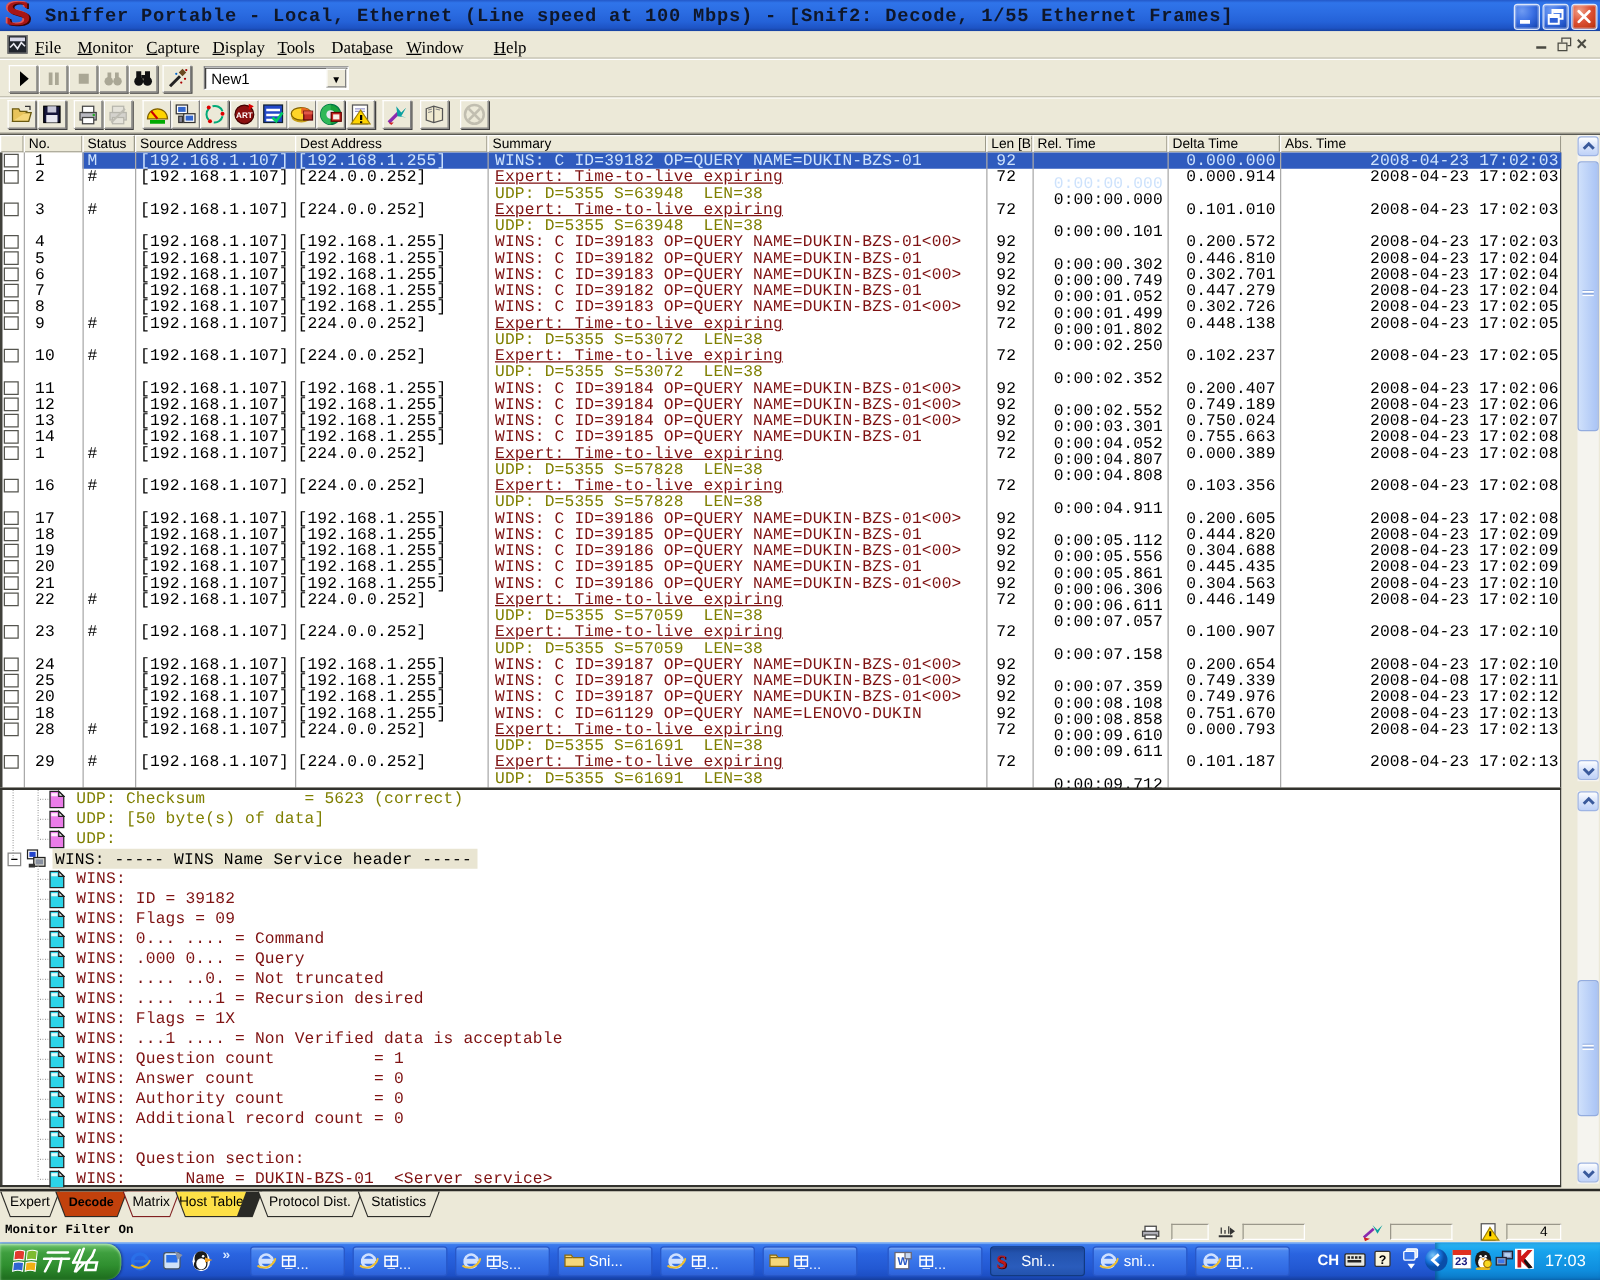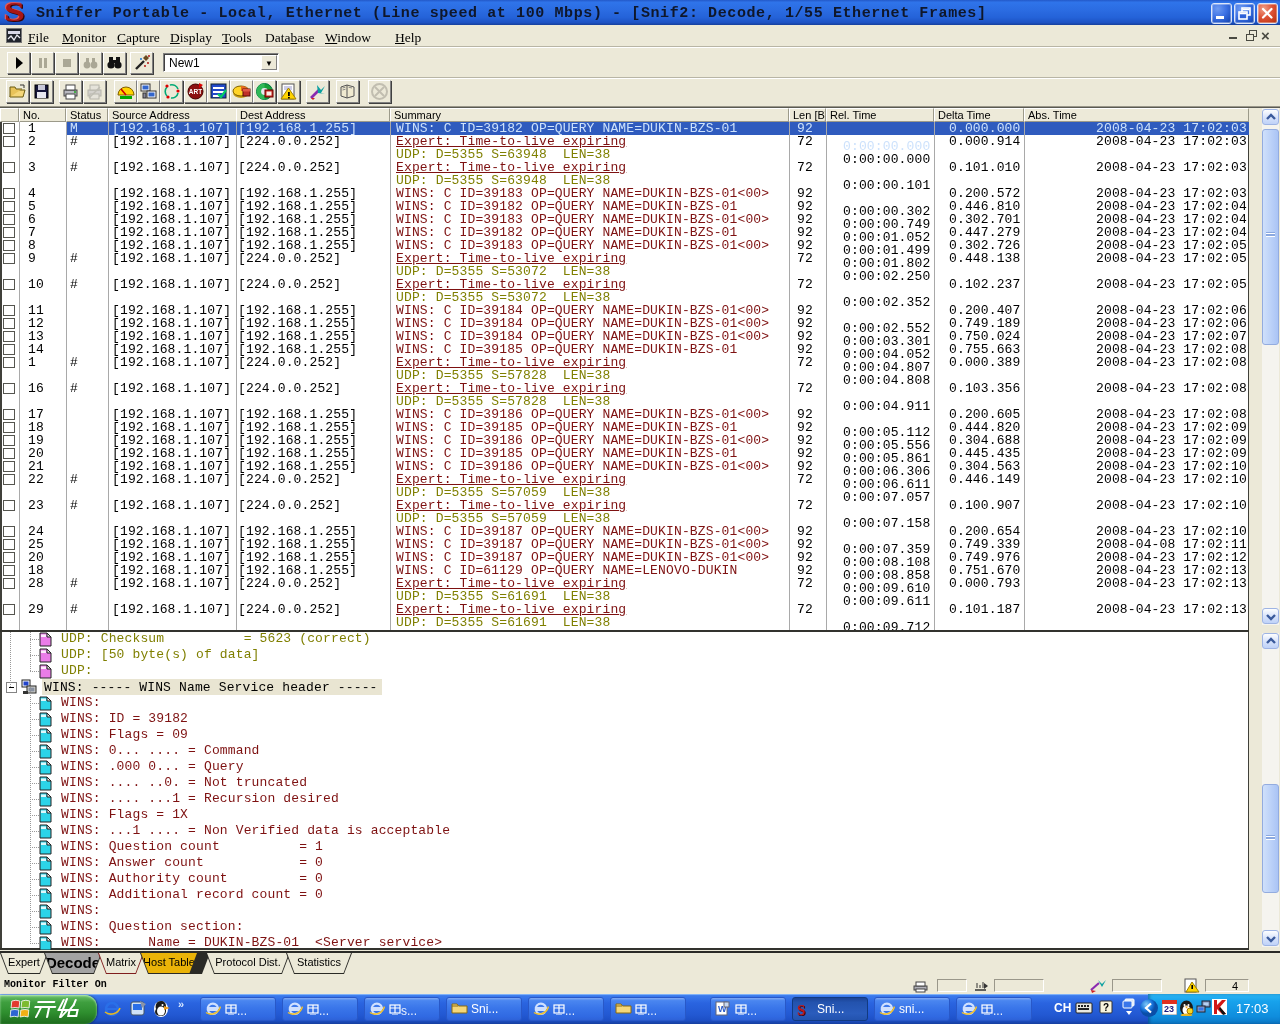--- a/index.html
+++ b/index.html
@@ -763,27 +763,27 @@
 <div class="abs" style="left:1266px;top:835px;width:9px;height:5px;background-image:linear-gradient(#8aa8e0 33%,#fff 33%,#fff 66%,#8aa8e0 66%);background-size:9px 3px"></div>
 <div class="abs" style="left:1262px;top:930px;width:17px;height:16px;border-radius:3px;background:linear-gradient(180deg,#fdfeff 0%,#d9e4fb 50%,#bfd2f8 100%);border:1px solid #9eb4e4;"><svg width="15" height="14">
       <polyline points="4,6 8,10 12,6" fill="none" stroke="#3a5a9c" stroke-width="2.4"></polyline>
     </svg></div>
 <div class="abs" style="left:0;top:950px;width:1280px;height:25px;background:#ECE9D8"></div>
 <div class="abs" style="left:0;top:951px;width:1280px;height:2px;background:#2a2a26"></div>
 <div class="abs" style="left:0px;top:953px;width:48px;height:21px;background:#2a2a26;clip-path:polygon(0 0,100% 0,calc(100% - 8px) 100%,8px 100%)">
     <div style="position:absolute;left:1px;top:0;width:46px;height:20px;background:#ECE9D8;clip-path:polygon(0 0,100% 0,calc(100% - 7.5px) 100%,7.5px 100%);text-align:center;font-size:11px;font-weight:normal;line-height:19px">Expert</div>
   </div>
 <div class="abs" style="left:44px;top:953px;width:58px;height:21px;background:#2a2a26;clip-path:polygon(0 0,100% 0,calc(100% - 8px) 100%,8px 100%)">
-    <div style="position:absolute;left:1px;top:0;width:56px;height:20px;background:#a3a3a3;clip-path:polygon(0 0,100% 0,calc(100% - 7.5px) 100%,7.5px 100%);text-align:center;font-size:15px;font-weight:bold;line-height:19px">Decode</div>
+    <div style="position:absolute;left:1px;top:0;width:56px;height:20px;background:#c2410c;clip-path:polygon(0 0,100% 0,calc(100% - 7.5px) 100%,7.5px 100%);text-align:center;font-size:10px;font-weight:bold;line-height:19px">Decode</div>
   </div>
 <div class="abs" style="left:98px;top:953px;width:46px;height:21px;background:#7f1d1d;clip-path:polygon(0 0,100% 0,calc(100% - 8px) 100%,8px 100%)">
     <div style="position:absolute;left:1px;top:0;width:44px;height:20px;background:#ECE9D8;clip-path:polygon(0 0,100% 0,calc(100% - 7.5px) 100%,7.5px 100%);text-align:center;font-size:11px;font-weight:normal;line-height:19px">Matrix</div>
   </div>
 <div class="abs" style="left:140px;top:953px;width:70px;height:21px;background:#2a2a26;clip-path:polygon(0 0,100% 0,calc(100% - 8px) 100%,8px 100%)">
-    <div style="position:absolute;left:1px;top:0;width:56px;height:20px;background:#eab308;clip-path:polygon(0 0,100% 0,calc(100% - 7.5px) 100%,7.5px 100%);text-align:center;font-size:11px;font-weight:normal;line-height:19px">Host Table</div>
+    <div style="position:absolute;left:1px;top:0;width:56px;height:20px;background:#fde047;clip-path:polygon(0 0,100% 0,calc(100% - 7.5px) 100%,7.5px 100%);text-align:center;font-size:11px;font-weight:normal;line-height:19px">Host Table</div>
   </div>
 <div class="abs" style="left:206px;top:953px;width:84px;height:21px;background:#2a2a26;clip-path:polygon(0 0,100% 0,calc(100% - 8px) 100%,8px 100%)">
     <div style="position:absolute;left:1px;top:0;width:82px;height:20px;background:#ECE9D8;clip-path:polygon(0 0,100% 0,calc(100% - 7.5px) 100%,7.5px 100%);text-align:center;font-size:11px;font-weight:normal;line-height:19px">Protocol Dist.</div>
   </div>
 <div class="abs" style="left:286px;top:953px;width:66px;height:21px;background:#2a2a26;clip-path:polygon(0 0,100% 0,calc(100% - 8px) 100%,8px 100%)">
     <div style="position:absolute;left:1px;top:0;width:64px;height:20px;background:#ECE9D8;clip-path:polygon(0 0,100% 0,calc(100% - 7.5px) 100%,7.5px 100%);text-align:center;font-size:11px;font-weight:normal;line-height:19px">Statistics</div>
   </div>
 <div class="abs" style="left:0;top:975px;width:1280px;height:19px;background:#ECE9D8"></div>
 <div class="abs" style="left:4px;top:979px;font-family:'Liberation Mono',monospace;font-weight:bold;font-size:10px;letter-spacing:0.05px;color:#000">Monitor Filter On</div>
 <div class="abs" style="left:913px;top:979px"><svg width="16" height="13">

